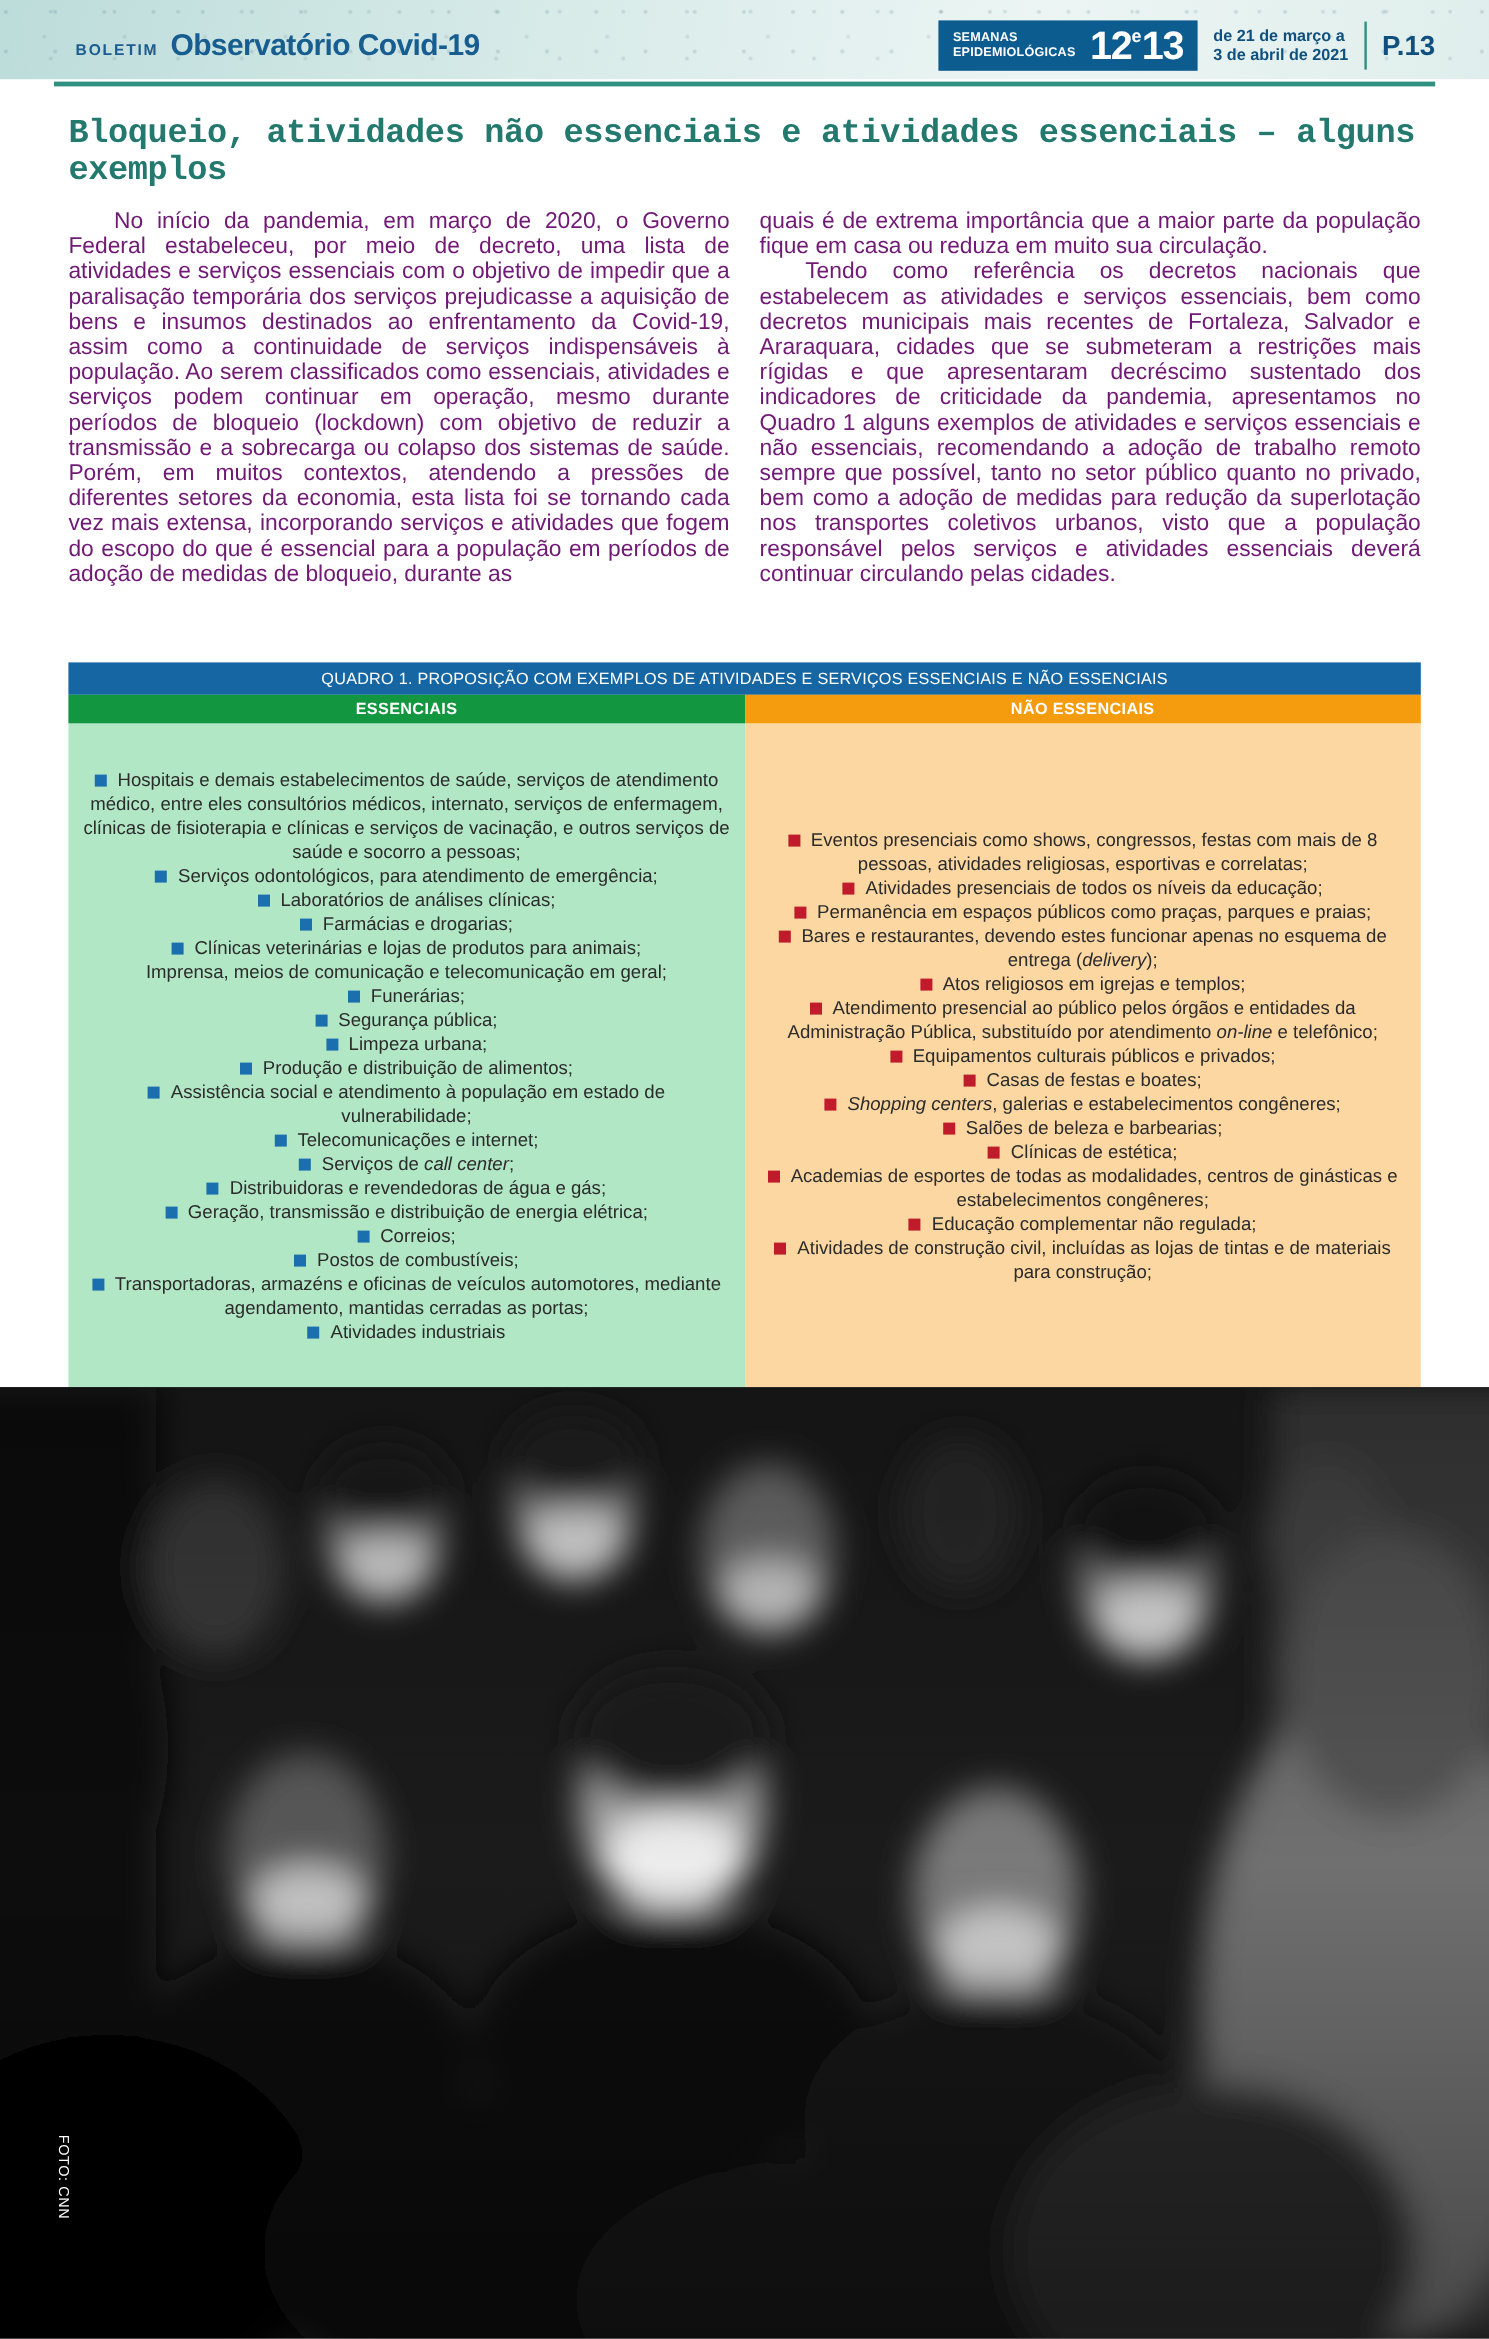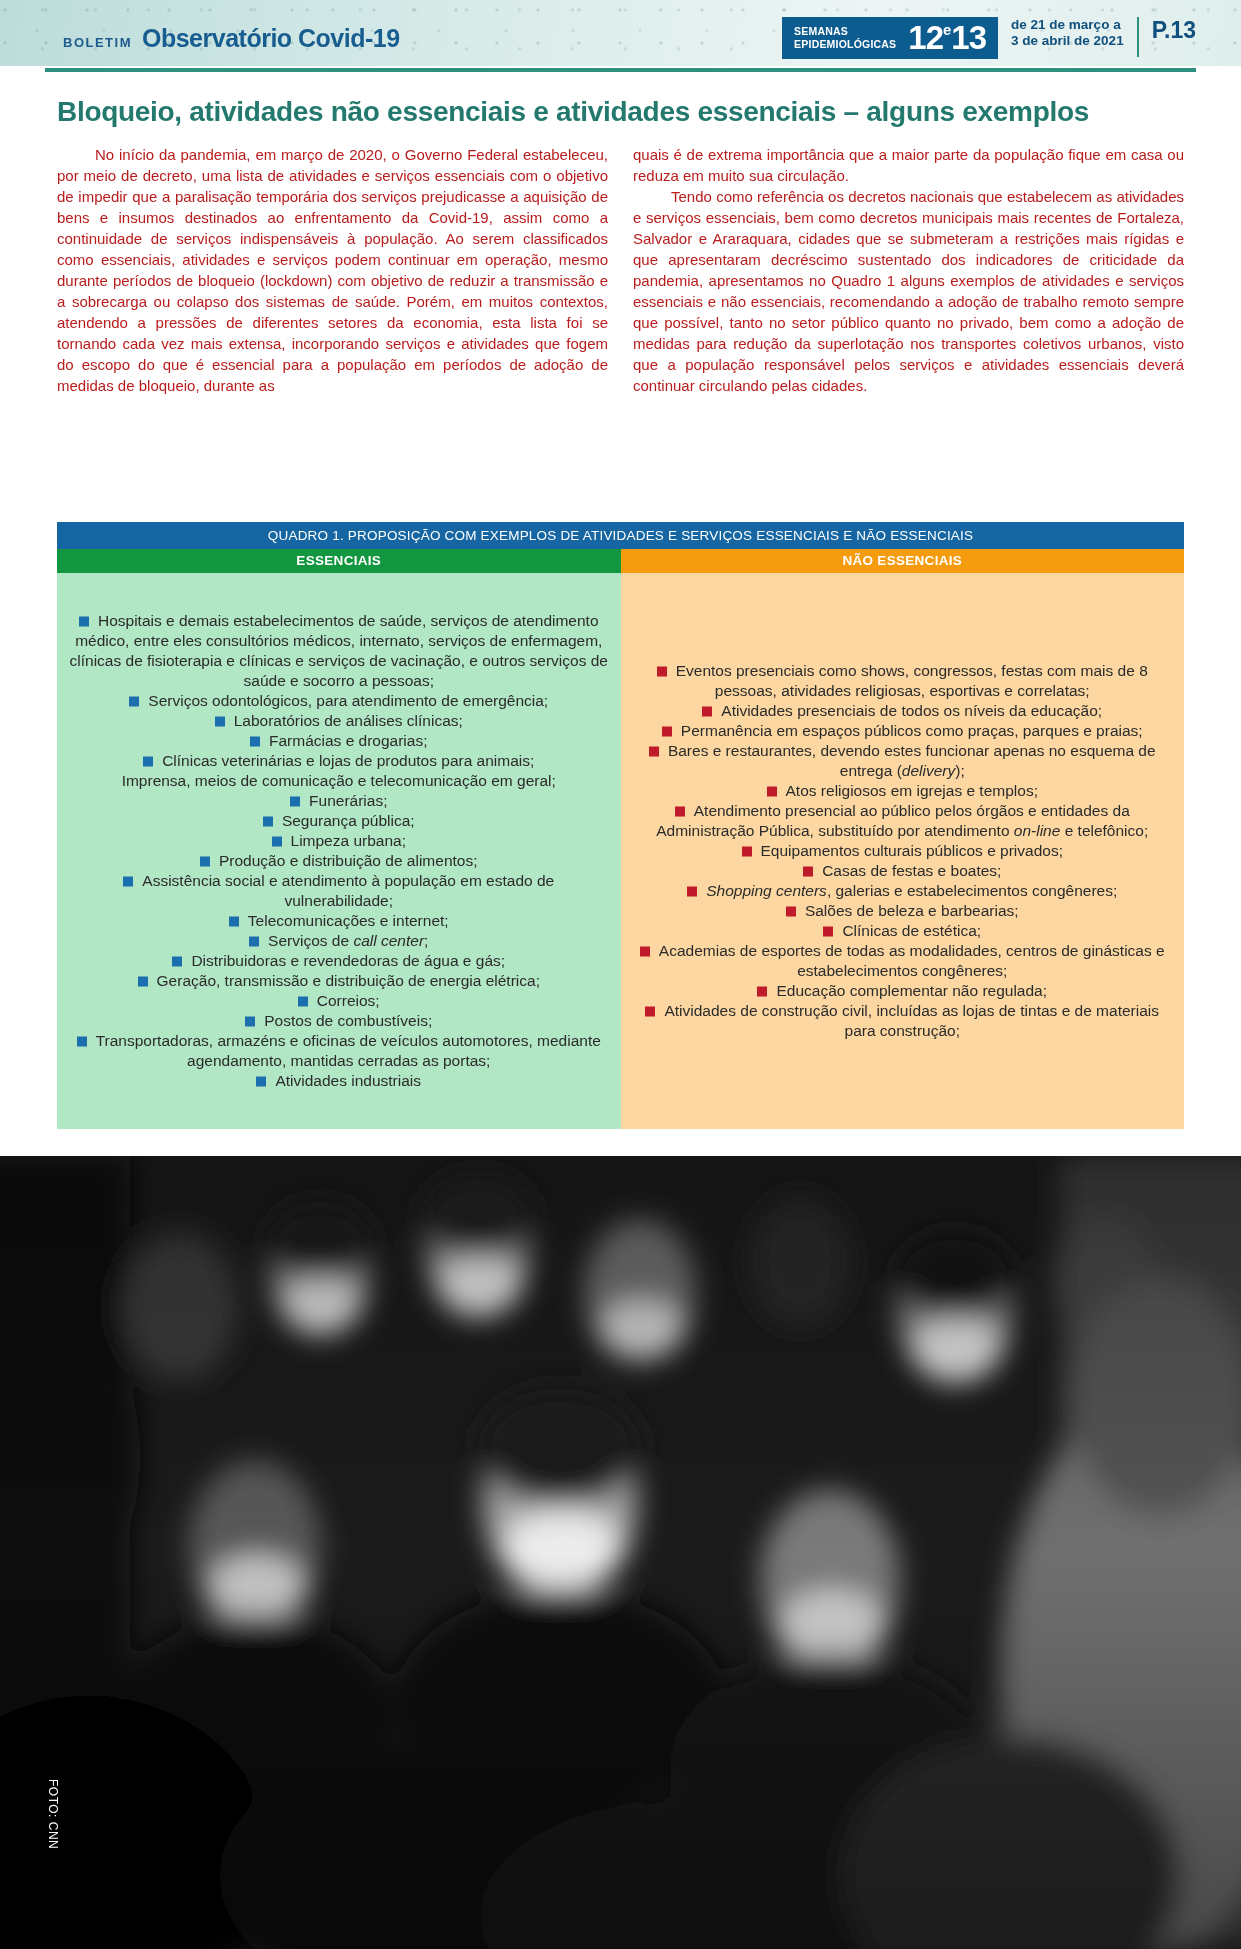--- a/index.html
+++ b/index.html
@@ -18,45 +18,45 @@
       radial-gradient(circle at 55% 65%, rgba(70,110,120,.14) 1px, transparent 2.2px),
       radial-gradient(circle at 80% 25%, rgba(70,110,120,.16) 1px, transparent 2.2px),
       linear-gradient(100deg,#bcdcda 0%, #d6eae8 35%, #ecf5f4 70%, #dfeeec 100%);
     background-size: 41px 33px, 67px 47px, 53px 39px, 100% 100%;
     display:flex; align-items:center; justify-content:space-between;
     padding:10px 45px 0 63px;
   }
   .mast-left{ display:flex; align-items:baseline; gap:10px; }
   .boletim{ font-size:13px; font-weight:700; letter-spacing:1.5px; color:#1c5c8e; }
   .mast-title{ font-size:25px; font-weight:700; color:#175d90; letter-spacing:-0.5px; }
-  .mast-right{ display:flex; gap:13px; }
+  .mast-right{ display:flex; align-items:center; gap:13px; }
   .weeks-badge{
     background:#0d5c90; color:#fff; display:flex; align-items:center; gap:12px;
     padding:4px 12px 5px 12px;
   }
   .weeks-label{ display:flex; flex-direction:column; font-size:10.5px; font-weight:700; line-height:1.2; letter-spacing:.2px; }
   .weeks-numbers{ font-size:33px; font-weight:700; letter-spacing:-1px; line-height:1; }
   .weeks-connector{ font-size:15px; font-weight:700; vertical-align:14px; letter-spacing:0; }
   .date-range{ display:flex; flex-direction:column; font-size:13.5px; font-weight:700; color:#10507e; line-height:1.2; }
   .vdiv{ width:2px; height:40px; background:#2e9180; }
   .page-num{ font-size:23px; font-weight:700; color:#10507e; }
   .mast-rule{ height:4px; background:#2e9180; margin:2px 45px 0 45px; }
 
   
   .article-title{
     margin:24px 57px 16px 57px;
-    font-size:28px; font-weight:700; color:#23796e; letter-spacing:-0.3px;
+    font-size:28px; font-weight:700; color:#23796e; letter-spacing:-0.3px;font-family:Liberation Mono, monospace;
   }
   .columns{
     margin:0 57px; height:378px; overflow:hidden;
     display:flex; gap:25px;
   }
   .col{ flex:1; }
   .col p{
-    font-size:15px; line-height:21px; color:#b91c1c;
+    font-size:19px; line-height:21px; color:#701a75;
     text-align:justify;
   }
   .col p.indent{ text-indent:38px; }
 
   
   .quadro{ margin:0 57px; }
   .quadro-titlebar{
     background:#1566a2; color:#ffffff; text-align:center;
     font-size:13.5px; padding:5.5px 0 6px 0; letter-spacing:.2px;
   }

